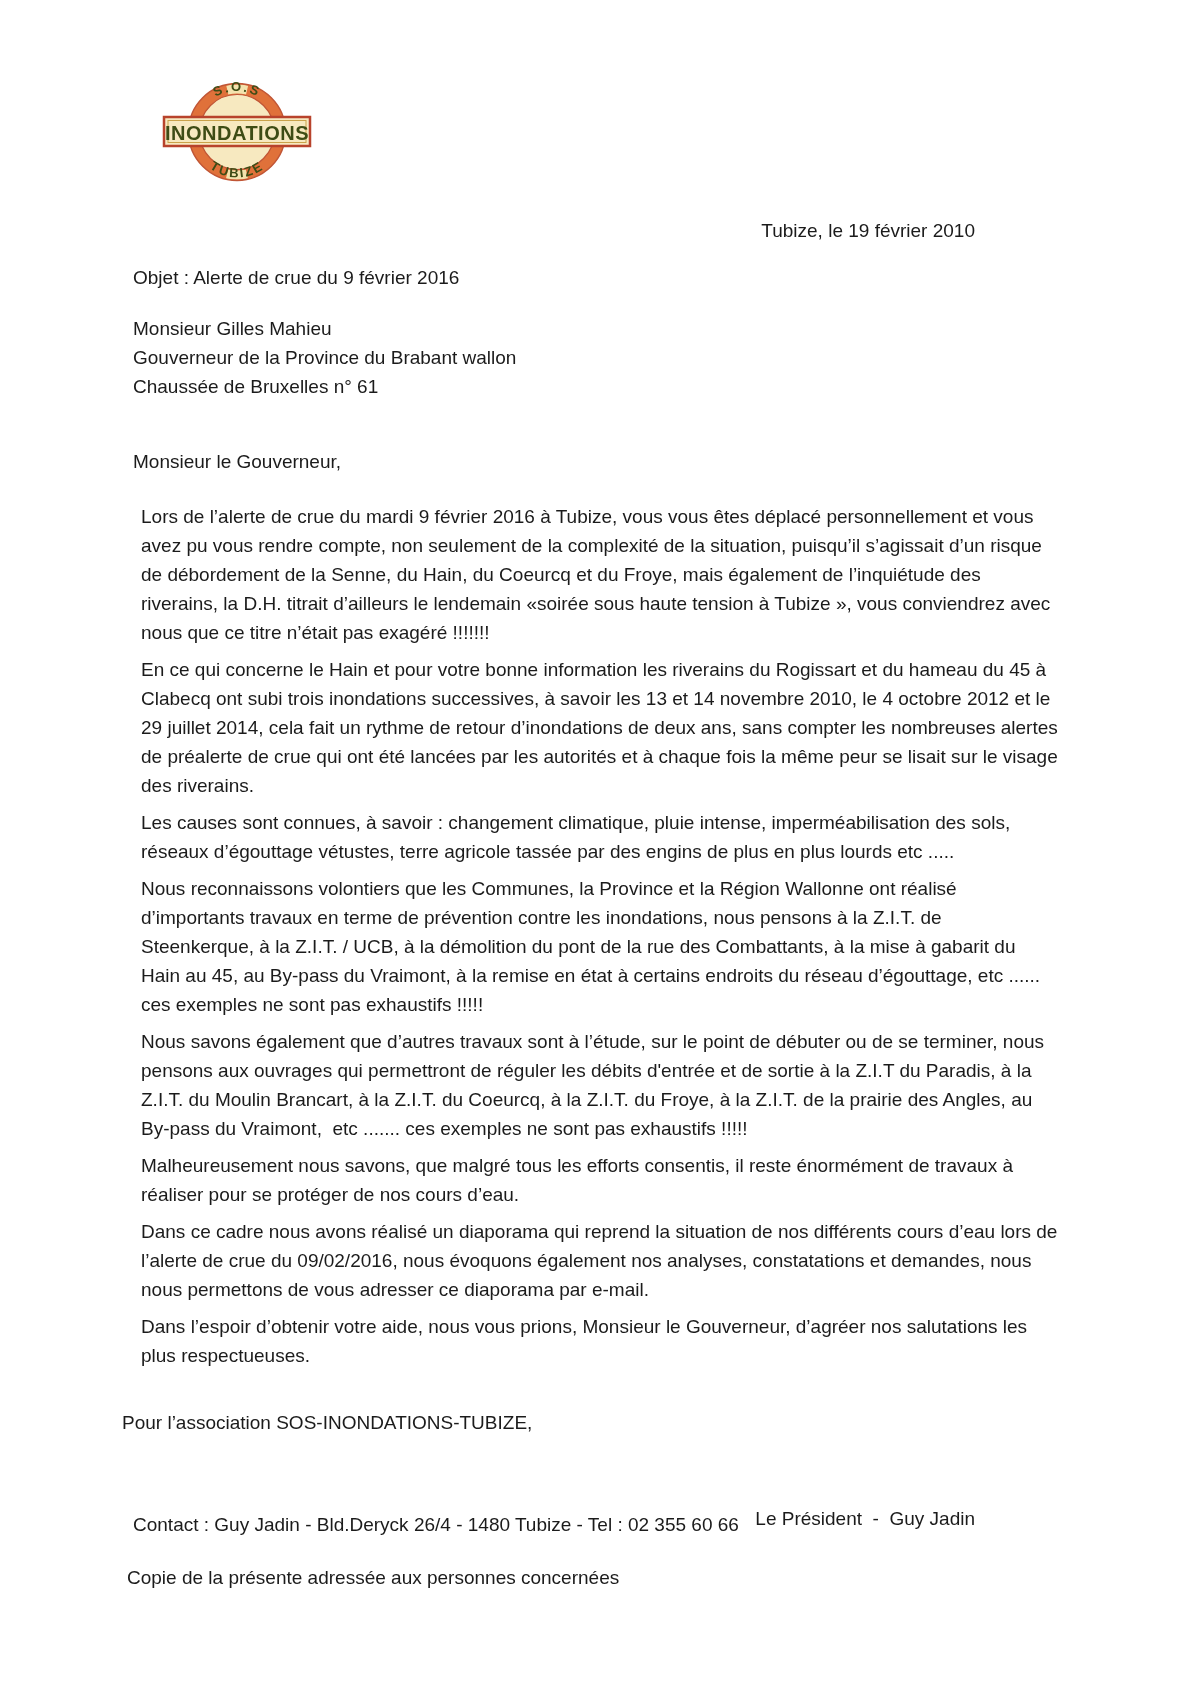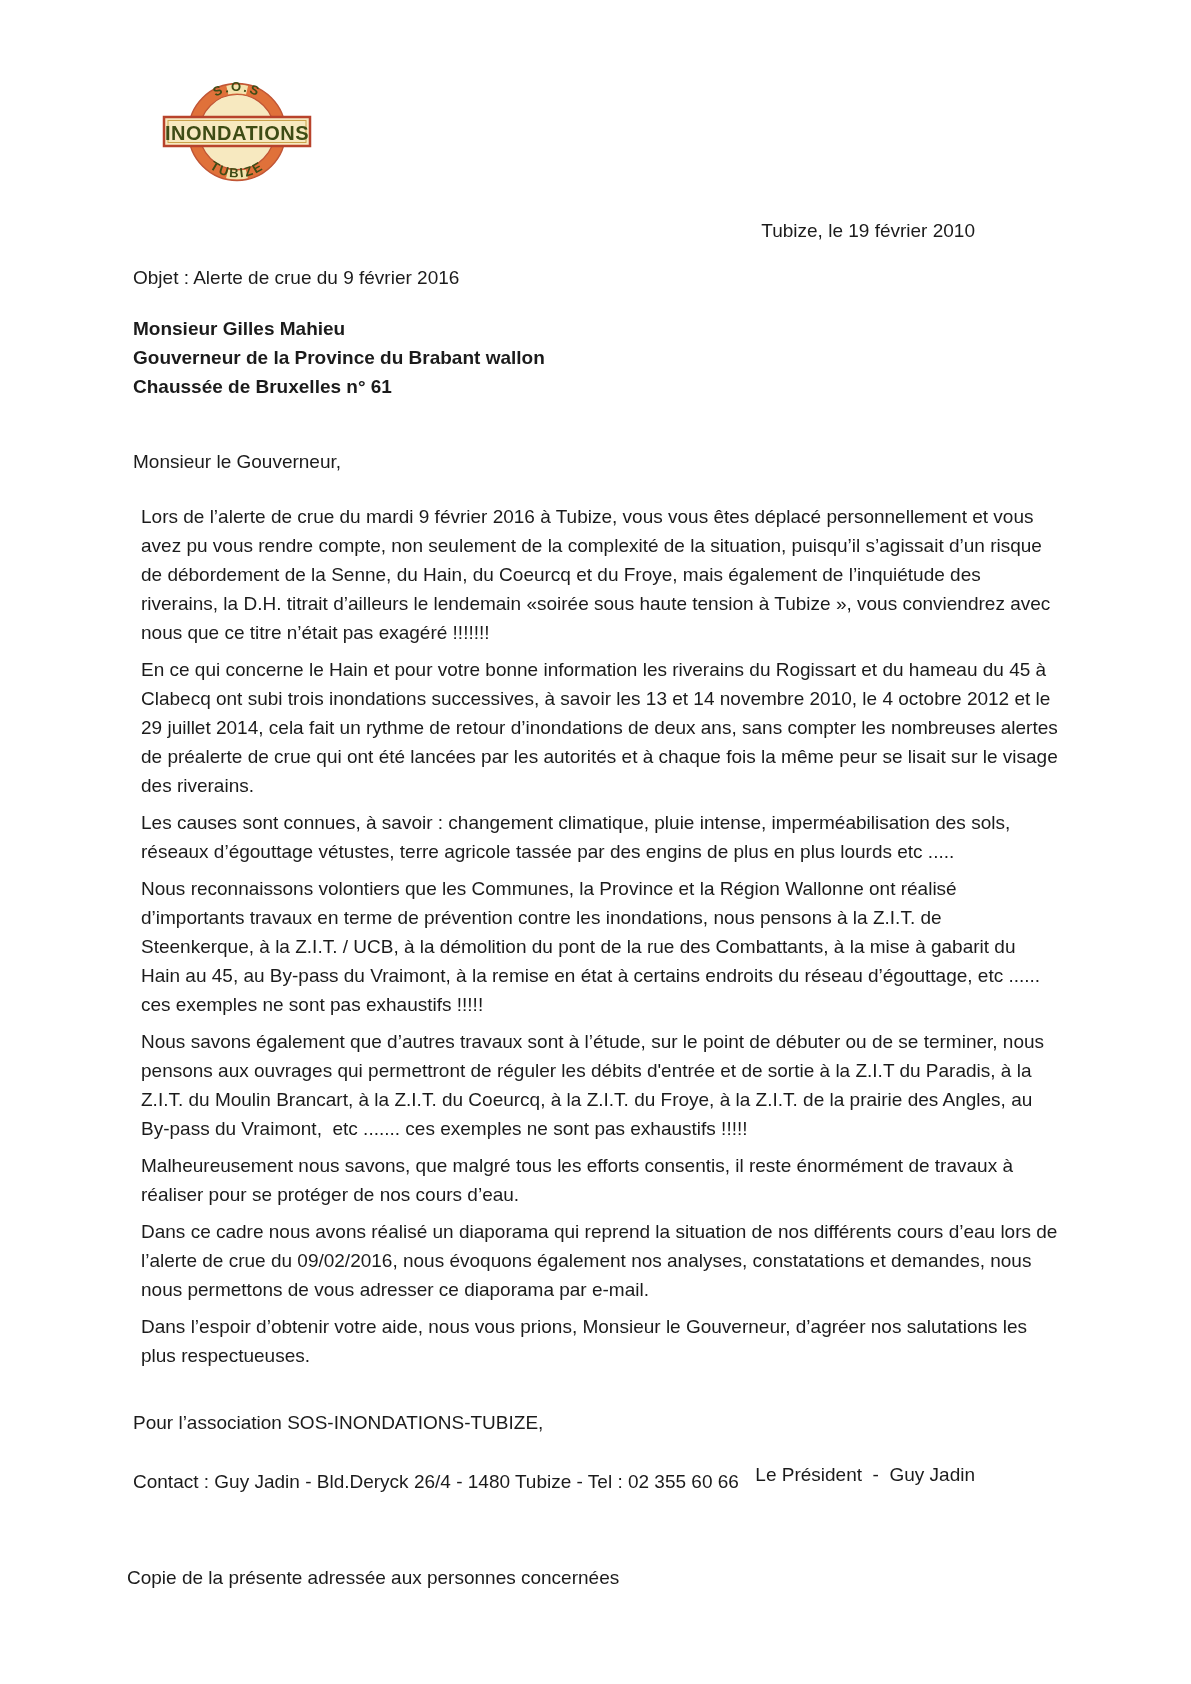--- a/index.html
+++ b/index.html
@@ -27,31 +27,31 @@
   .logo .arc-label { font-family: "Liberation Sans", sans-serif; font-weight: bold; font-size: 13px; fill: #3e4c15; letter-spacing: 2px; }
   .logo .banner-label { font-family: "Liberation Sans", sans-serif; font-weight: bold; font-size: 20px; fill: #3e4c15; letter-spacing: 0.5px; }
 
   .date-line {
     position: absolute; top: 220px; left: 133px; width: 842px;
     text-align: right;
   }
   .subject-line { position: absolute; top: 267px; left: 133px; }
   .recipient {
     position: absolute; top: 314px; left: 133px;
-    font-weight: bold; line-height: 29px;
+    font-weight: normal; line-height: 29px;
   }
   .salutation { position: absolute; top: 451px; left: 133px; }
   .body-block {
     position: absolute; top: 494px; left: 133px; width: 934px;
     line-height: 29px;
   }
   .body-block p { margin: 8px; }
-  .association-line { position: absolute; top: 1412px; left: 133px; text-align: right; }
-  .signature-line { position: absolute; top: 1464px; left: 133px; width: 842px; text-align: right; }
-  .contact-line { position: absolute; top: 1471px; left: 133px; }
+  .association-line { position: absolute; top: 1412px; left: 122px; text-align: right; }
+  .signature-line { position: absolute; top: 1508px; left: 133px; width: 842px; text-align: right; }
+  .contact-line { position: absolute; top: 1514px; left: 133px; }
   .copy-line { position: absolute; top: 1567px; left: 127px; }
 </style>
 </head>
 <body>
 
 <div class="page">
 
   <div class="logo">
     <svg viewBox="0 0 172 120" xmlns="http://www.w3.org/2000/svg">
 

